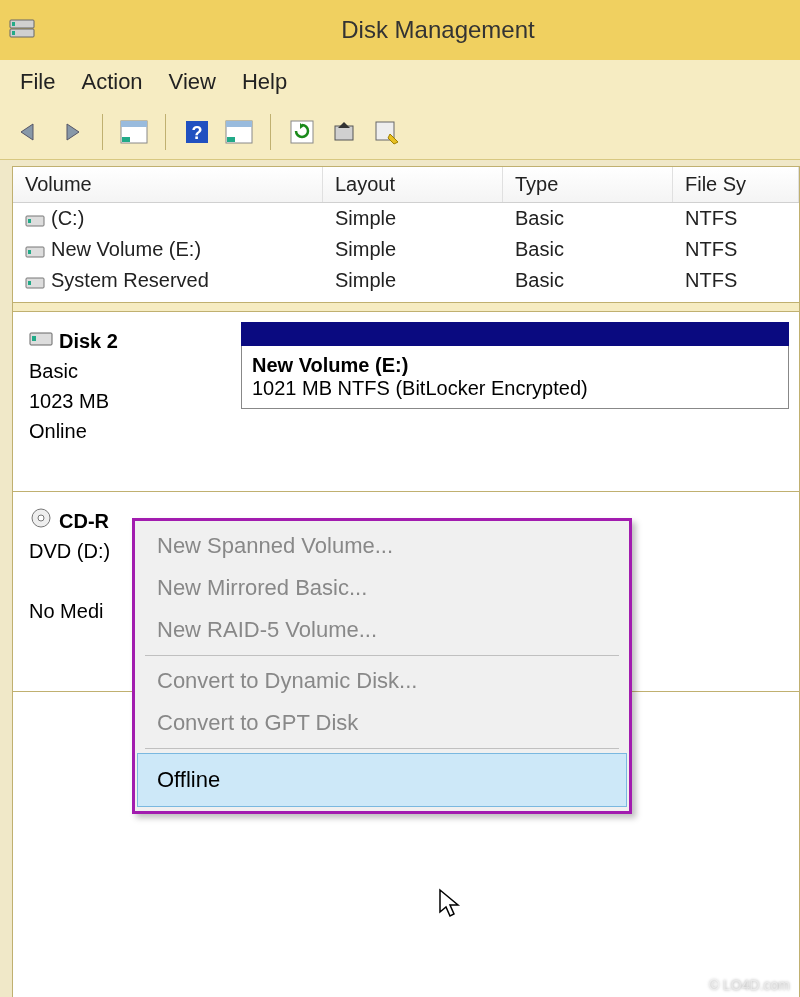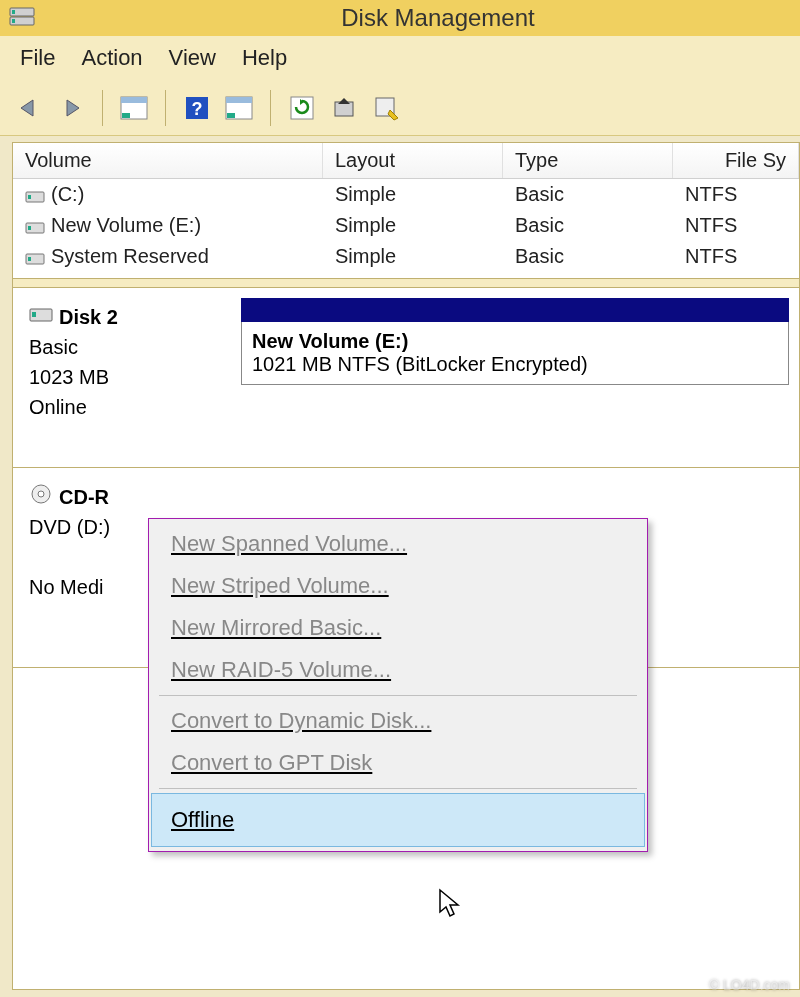--- a/index.html
+++ b/index.html
@@ -7,21 +7,21 @@
   font-family: "Segoe UI", Tahoma, sans-serif;
   font-size: 20px;
   background: #f0e8c8;
   width: 800px;
   height: 997px;
   overflow: hidden;
   position: relative;
 }
 .titlebar {
   background: #f0d060;
-  height: 36px;
+  height: 60px;
   display: flex;
   align-items: center;
   padding: 0 8px;
   gap: 8px;
 }
 .titlebar .title {
   flex: 1;
   text-align: center;
   color: #333;
   font-size: 24px;
@@ -77,21 +77,21 @@
 .table-header .th {
   padding: 6px 12px;
   border-right: 1px solid #e0e0e0;
   background: linear-gradient(#fff,#f4f4f4);
   font-size: 20px;
   color: #222;
 }
 .col-vol { width: 310px; }
 .col-layout { width: 180px; }
 .col-type { width: 170px; }
-.col-fs { width: 126px; text-align: right; }
+.col-fs { width: 126px; }
 .table-body .tr {
   display: flex;
   padding: 2px 0;
 }
 .table-body .td {
   padding: 2px 12px;
   font-size: 20px;
   color: #222;
   display: flex;
   align-items: center;
@@ -143,29 +143,28 @@
 }
 .vol-body {
   border: 1px solid #888;
   border-top: none;
   padding: 8px 10px;
   font-size: 20px;
 }
 .vol-body .vname { font-weight: bold; }
 .context-menu {
   position: absolute;
-  left: 148px;
+  left: 132px;
   top: 518px;
   width: 500px;
   background: #f0f0f0;
-  border: 1px solid #a21caf;
+  border: 3px solid #a21caf;
   box-shadow: 4px 4px 6px rgba(0,0,0,0.25);
   padding: 4px 2px;
   font-size: 22px;
-  text-decoration: underline;
 }
 .context-menu .mi {
   padding: 8px 20px;
   color: #888;
 }
 .context-menu .mi.enabled { color: #222; }
 .context-menu .mi.hover {
   background: #cde8f8;
   border: 1px solid #7ab8e0;
   padding: 13px 19px;
@@ -352,21 +351,20 @@
         <div>&nbsp;</div>
         <div>No Medi</div>
       </div>
       <div class="disk-graphic"></div>
     </div>
   </div>
 </div>
 
 <div class="context-menu">
   <div class="mi">New Spanned Volume...</div>
-  <div class="mi">New Striped Volume...</div>
   <div class="mi">New Mirrored Basic...</div>
   <div class="mi">New RAID-5 Volume...</div>
   <div class="msep"></div>
   <div class="mi">Convert to Dynamic Disk...</div>
   <div class="mi">Convert to GPT Disk</div>
   <div class="msep"></div>
   <div class="mi enabled hover">Offline</div>
 </div>
 
 <svg class="cursor" width="26" height="30" viewBox="0 0 26 30">

